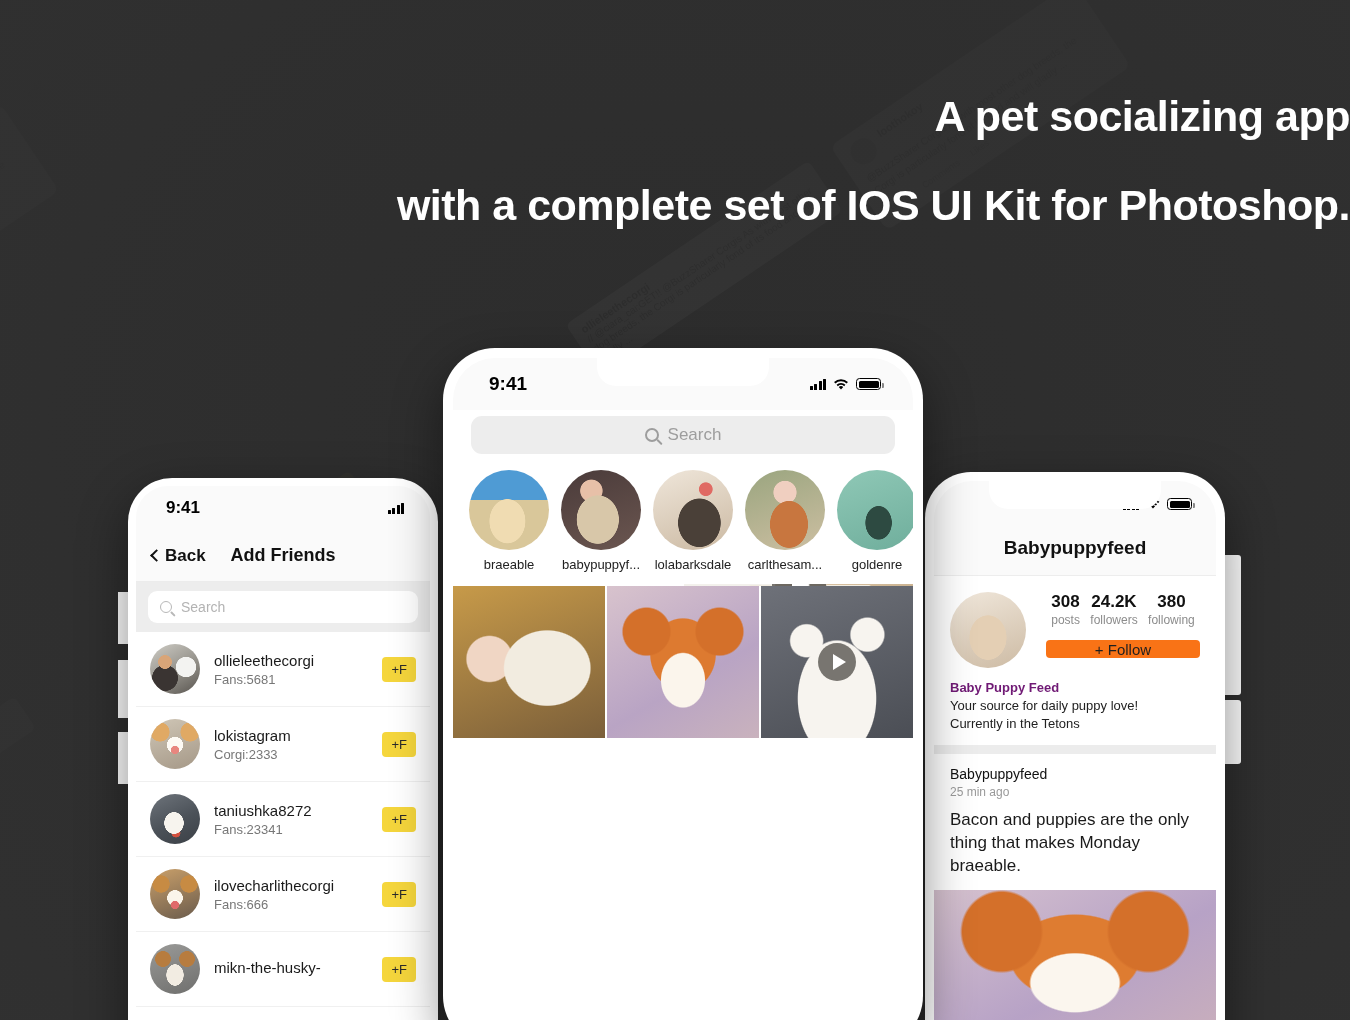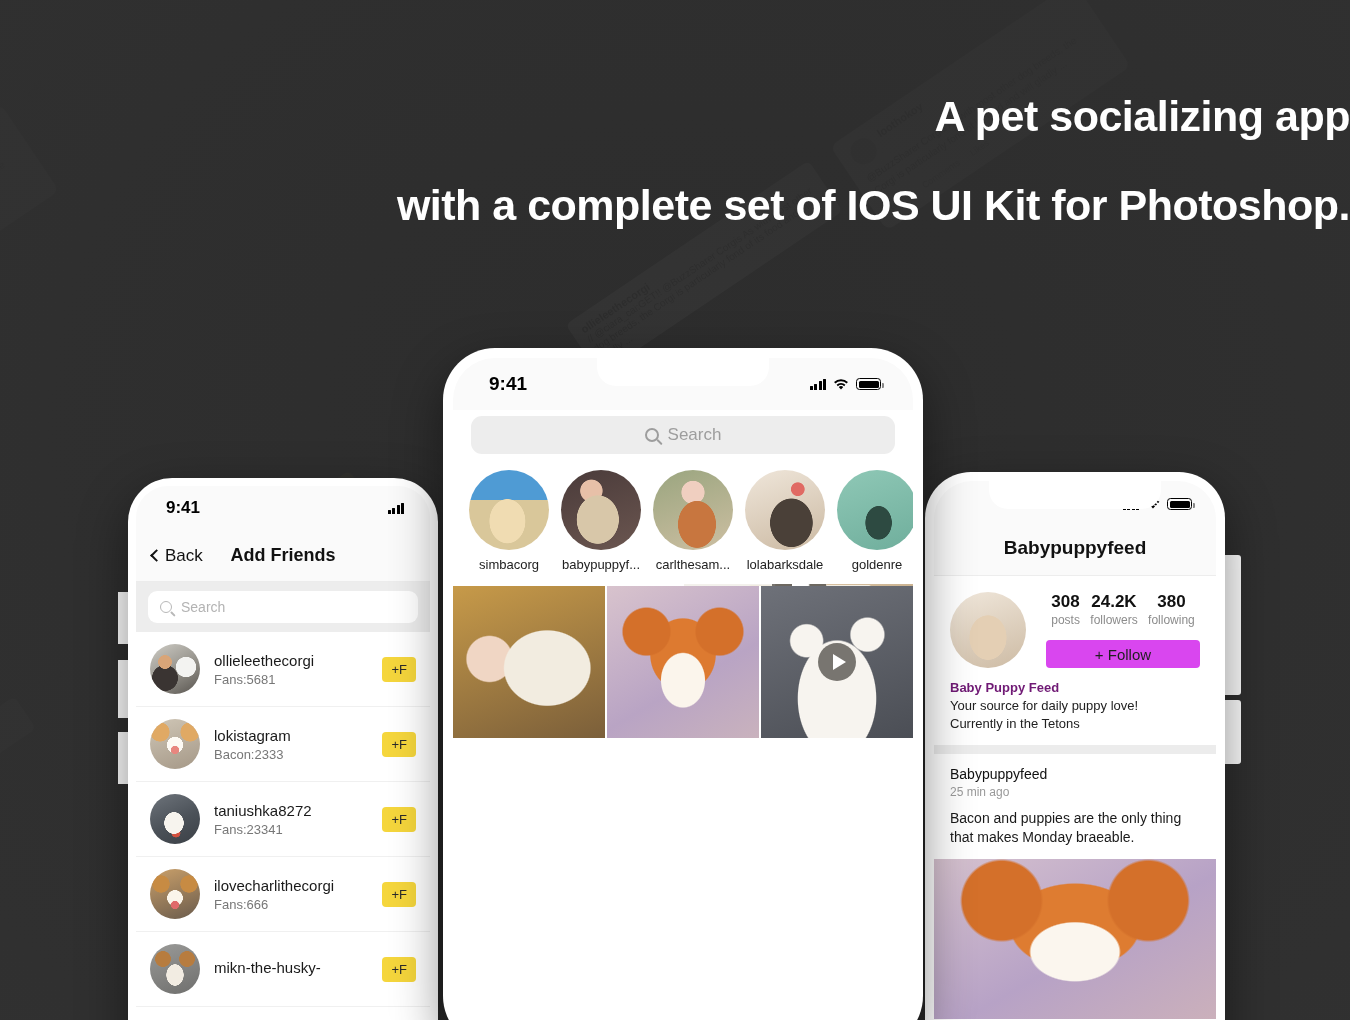--- a/index.html
+++ b/index.html
@@ -87,21 +87,21 @@
   .batt span{display:block;height:100%;width:100%;background:#000;border-radius:1.5px;}
   .batt::after{content:"";position:absolute;right:-3.5px;top:3.5px;width:2px;height:5px;background:#000;border-radius:0 1px 1px 0;opacity:.45;}
 
   
   #phone-left{ left:128px; top:478px; width:310px; height:600px; z-index:4; }
   #phone-left .screen{ inset:8px; border-radius:32px; }
   .navbar{
     height:52px; display:flex; align-items:center; position:relative;
     background:#fafafa; padding:0 16px; border-bottom:1px solid #ececec;
   }
-  .nav-back{ display:flex;align-items:center;gap:1px;font-size:17px;color:#111; }
+  .nav-back{ display:flex;align-items:center;gap:1px;font-size:17px;color:#111;font-weight:bold; }
   .chev{ width:9px;height:9px;border-left:2.2px solid #111;border-bottom:2.2px solid #111;
          transform:rotate(45deg); margin-right:3px;}
   .nav-title{
     position:absolute;left:0;right:0;text-align:center;font-size:18px;font-weight:bold;color:#111;
     pointer-events:none;
   }
   .searchwrap{ background:#ededed; padding:9px 12px; }
   .searchbox{
     background:#fff;border-radius:9px;height:32px;display:flex;align-items:center;gap:9px;padding:0 12px;
     font-size:14px;color:#b3b3b3;
@@ -161,31 +161,31 @@
   .p-title{ text-align:center;font-size:19px;font-weight:bold;color:#111;padding:10px 0 16px;background:#fafafa;
     border-bottom:1px solid #ededed;}
   .p-head{ display:flex; gap:20px; padding:16px 16px 0; align-items:flex-start;}
   .p-avatar{ width:76px;height:76px;border-radius:50%;flex:none;overflow:hidden;position:relative;}
   .p-right{ flex:1; }
   .p-stats{ display:flex; justify-content:space-around; }
   .p-stat{ text-align:center; }
   .p-stat .v{ font-size:17px;font-weight:bold;color:#111;}
   .p-stat .k{ font-size:12px;color:#8c8c8c;margin-top:1px;}
   .p-follow{
-    display:block;width:100%;margin-top:13px;background:#d946ef;border:none;border-radius:4px;
-    height:28px;font-size:15px;color:#1f1f1f;cursor:pointer;font-family:inherit;
+    display:block;width:100%;margin-top:13px;background:#f97316;border:none;border-radius:4px;
+    height:18px;font-size:15px;color:#1f1f1f;cursor:pointer;font-family:inherit;
   }
   .p-bio{ padding:12px 16px 14px; }
   .p-bio .bname{ font-size:13px;font-weight:bold;color:#701a75;}
   .p-bio .bline{ font-size:13px;color:#222;margin-top:3px;}
   .p-sep{ height:9px;background:#ececec; }
   .post-head{ padding:12px 16px 0; }
   .post-head .pn{ font-size:14px;color:#111;}
   .post-head .pt{ font-size:12px;color:#9a9a9a;margin-top:3px;}
-  .post-text{ padding:10px 16px 12px; font-size:14px;color:#1a1a1a; line-height:1.35;}
+  .post-text{ padding:10px 16px 12px; font-size:17px;color:#1a1a1a; line-height:1.35;}
   .post-img{ height:160px; overflow:hidden; position:relative; }
 
   
   .frag{ position:absolute; background:#ffffff; z-index:3; }
   #frag-a{ left:118px; top:592px; width:28px; height:52px; }
   #frag-b{ left:118px; top:660px; width:28px; height:58px; }
   #frag-c{ left:118px; top:732px; width:28px; height:52px; }
   #frag-d{ left:1215px; top:555px; width:26px; height:140px; border-radius:0 3px 3px 0;}
   #frag-e{ left:1215px; top:700px; width:26px; height:64px; border-radius:0 3px 3px 0;}
 
@@ -407,21 +407,21 @@
             <div class="ffans">Fans:5681</div>
           </div>
           <button class="fbtn">+F</button>
         </div>
         <div class="friend">
           <div class="fav">
               <div class="ph ph-corgi-smile"></div>
             </div>
           <div class="fmeta">
             <div class="fname">lokistagram</div>
-            <div class="ffans">Bacon:2333</div>
+            <div class="ffans">Corgi:2333</div>
           </div>
           <button class="fbtn">+F</button>
         </div>
         <div class="friend">
           <div class="fav">
               <div class="ph ph-corgi-road"></div>
             </div>
           <div class="fmeta">
             <div class="fname">taniushka8272</div>
             <div class="ffans">Fans:23341</div>
@@ -549,39 +549,39 @@
           <span class="c-mag"></span>
           <span>Search</span>
         </div>
       </div>
 
       <div class="stories">
         <div class="story">
           <div class="sav">
               <div class="ph ph-golden-beach"></div>
             </div>
-          <div class="slabel">simbacorg</div>
+          <div class="slabel">braeable</div>
         </div>
         <div class="story">
           <div class="sav">
               <div class="ph ph-dog-dark"></div>
             </div>
           <div class="slabel">babypuppyf...</div>
         </div>
         <div class="story">
           <div class="sav">
-              <div class="ph ph-girl-dog"></div>
-            </div>
-          <div class="slabel">carlthesam...</div>
+              <div class="ph ph-lola"></div>
+            </div>
+          <div class="slabel">lolabarksdale</div>
         </div>
         <div class="story">
           <div class="sav">
-              <div class="ph ph-lola"></div>
-            </div>
-          <div class="slabel">lolabarksdale</div>
+              <div class="ph ph-girl-dog"></div>
+            </div>
+          <div class="slabel">carlthesam...</div>
         </div>
         <div class="story">
           <div class="sav">
               <div class="ph ph-green-chair"></div>
             </div>
           <div class="slabel">goldenre</div>
         </div>
       </div>
 
       <div class="grid">

